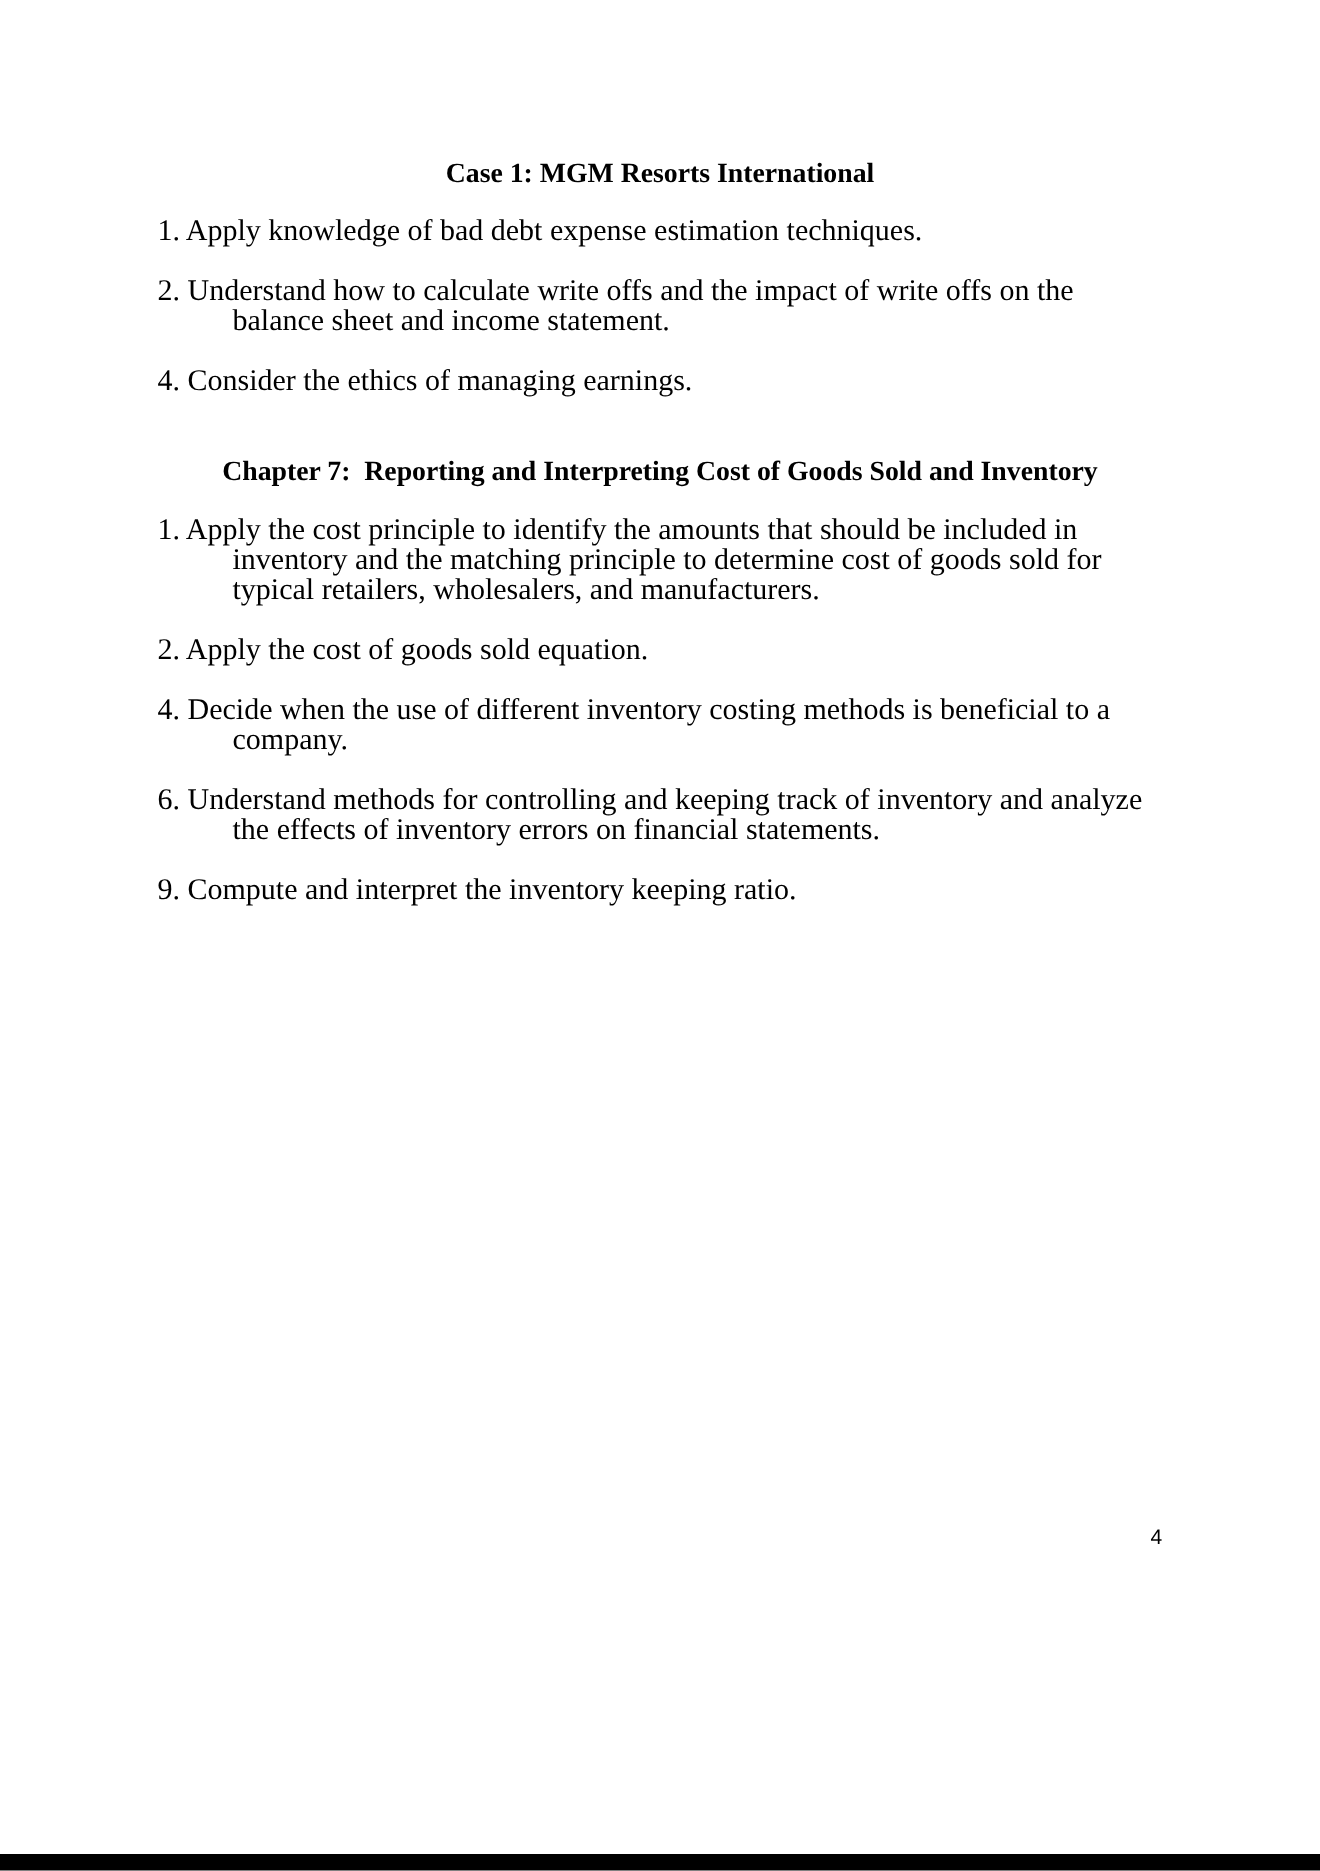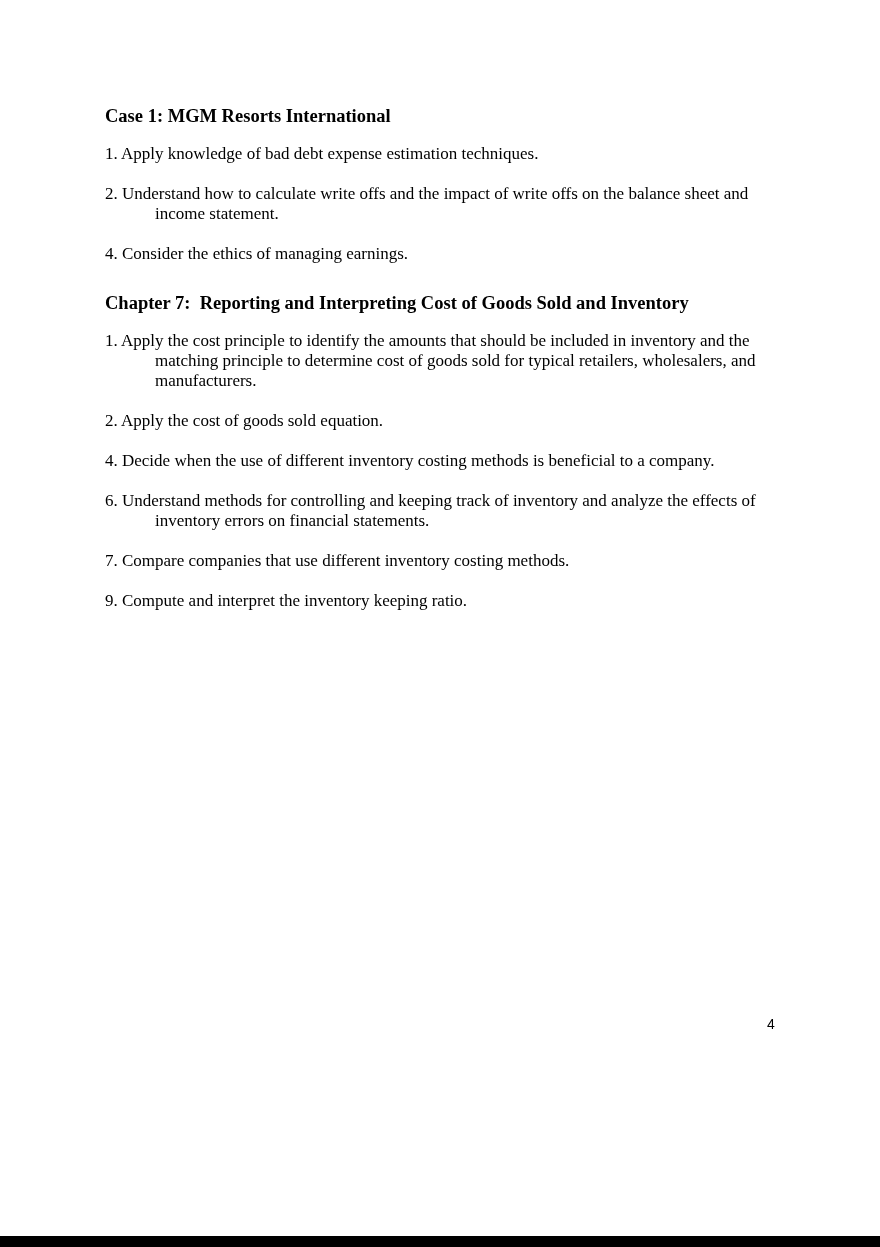--- a/index.html
+++ b/index.html
@@ -21,26 +21,27 @@
     top: 104px;
     width: 670px;
   }
   .section-heading {
     font-family: "Liberation Serif", serif;
     font-size: 18.5px;
     font-weight: bold;
     line-height: 24px;
     margin: 0 0 16px 0;
     white-space: pre-wrap;
+    text-align: center;
   }
   .section-heading.second {
-    margin-top: 27px;
+    margin-top: 39px;
   }
   .li {
-    font-size: 17px;
+    font-size: 20px;
     line-height: 20px;
     margin: 0 0 20px 0;
     padding-left: 50px;
     text-indent: -50px;
   }
   .li-num {
     display: inline;
   }
   .li-text {
     display: inline;
@@ -95,24 +96,20 @@
   </p>
   <p class="li">
     <span class="li-num">4.</span>
     <span class="li-text">Decide when the use of different inventory costing methods is beneficial to a company.</span>
   </p>
   <p class="li">
     <span class="li-num">6.</span>
     <span class="li-text">Understand methods for controlling and keeping track of inventory and analyze the effects of inventory errors on financial statements.</span>
   </p>
   <p class="li">
-    <span class="li-num">7.</span>
-    <span class="li-text">Compare companies that use different inventory costing methods.</span>
-  </p>
-  <p class="li">
     <span class="li-num">9.</span>
     <span class="li-text">Compute and interpret the inventory keeping ratio.</span>
   </p>
 
 </div>
 
 <div class="page-number">4</div>
 
 <div class="bottom-edge"></div>
 

